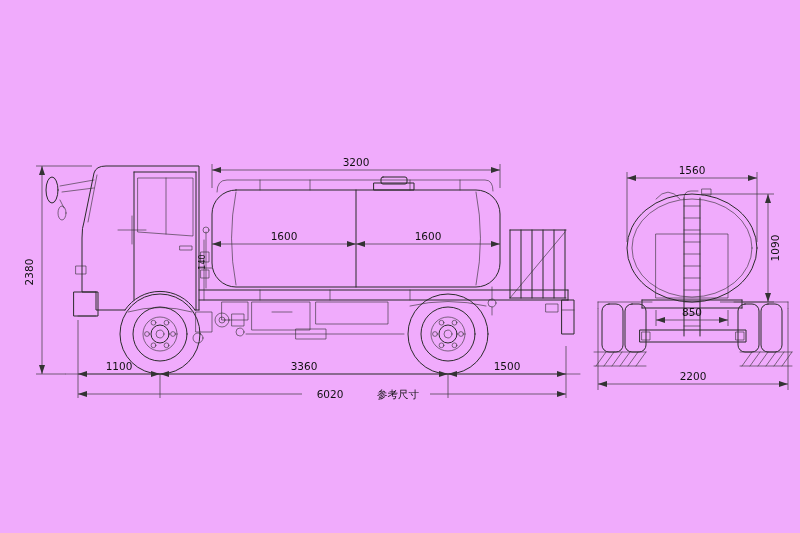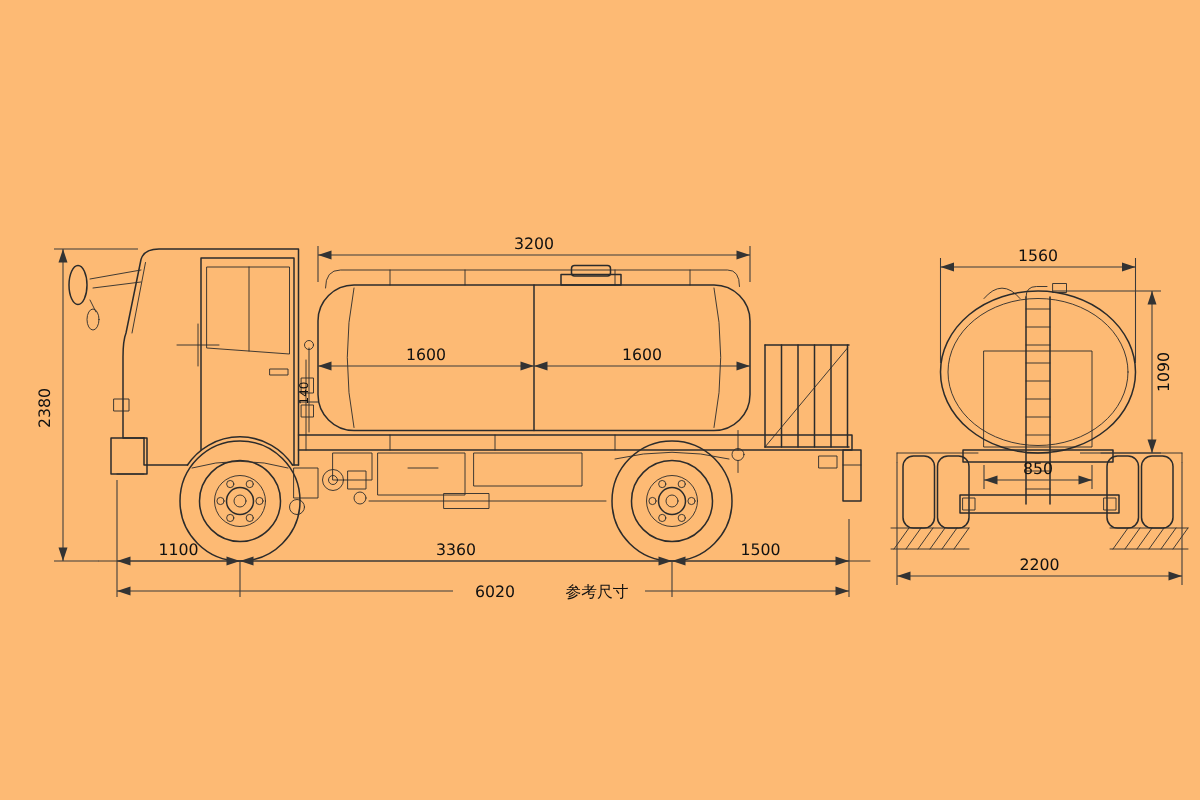--- a/index.html
+++ b/index.html
@@ -1,16 +1,16 @@
 <!DOCTYPE html>
 <html><head>
 <meta charset="utf-8">
 <style>
   html,body{margin:0;padding:0;background:#ffffff;}
-  .stage{width:800px;height:533px;background:#fdba74;position:relative;overflow:hidden;}
+  .stage{width:800px;height:533px;background:#f0abfc;position:relative;overflow:hidden;}
   svg{display:block;}
   .ln{stroke:#2b2b2b;stroke-width:1;fill:none;stroke-linecap:round;stroke-linejoin:round;}
   .lt{stroke:#2b2b2b;stroke-width:0.6;fill:none;stroke-linecap:round;stroke-linejoin:round;}
   .dim{stroke:#3a3a3a;stroke-width:0.7;fill:none;}
   .txt{font:10.5px "DejaVu Sans", sans-serif;fill:#111;text-anchor:middle;}
   .txts{font:8px "DejaVu Sans", sans-serif;fill:#111;text-anchor:middle;}
 </style>
 </head>
 <body>
 

